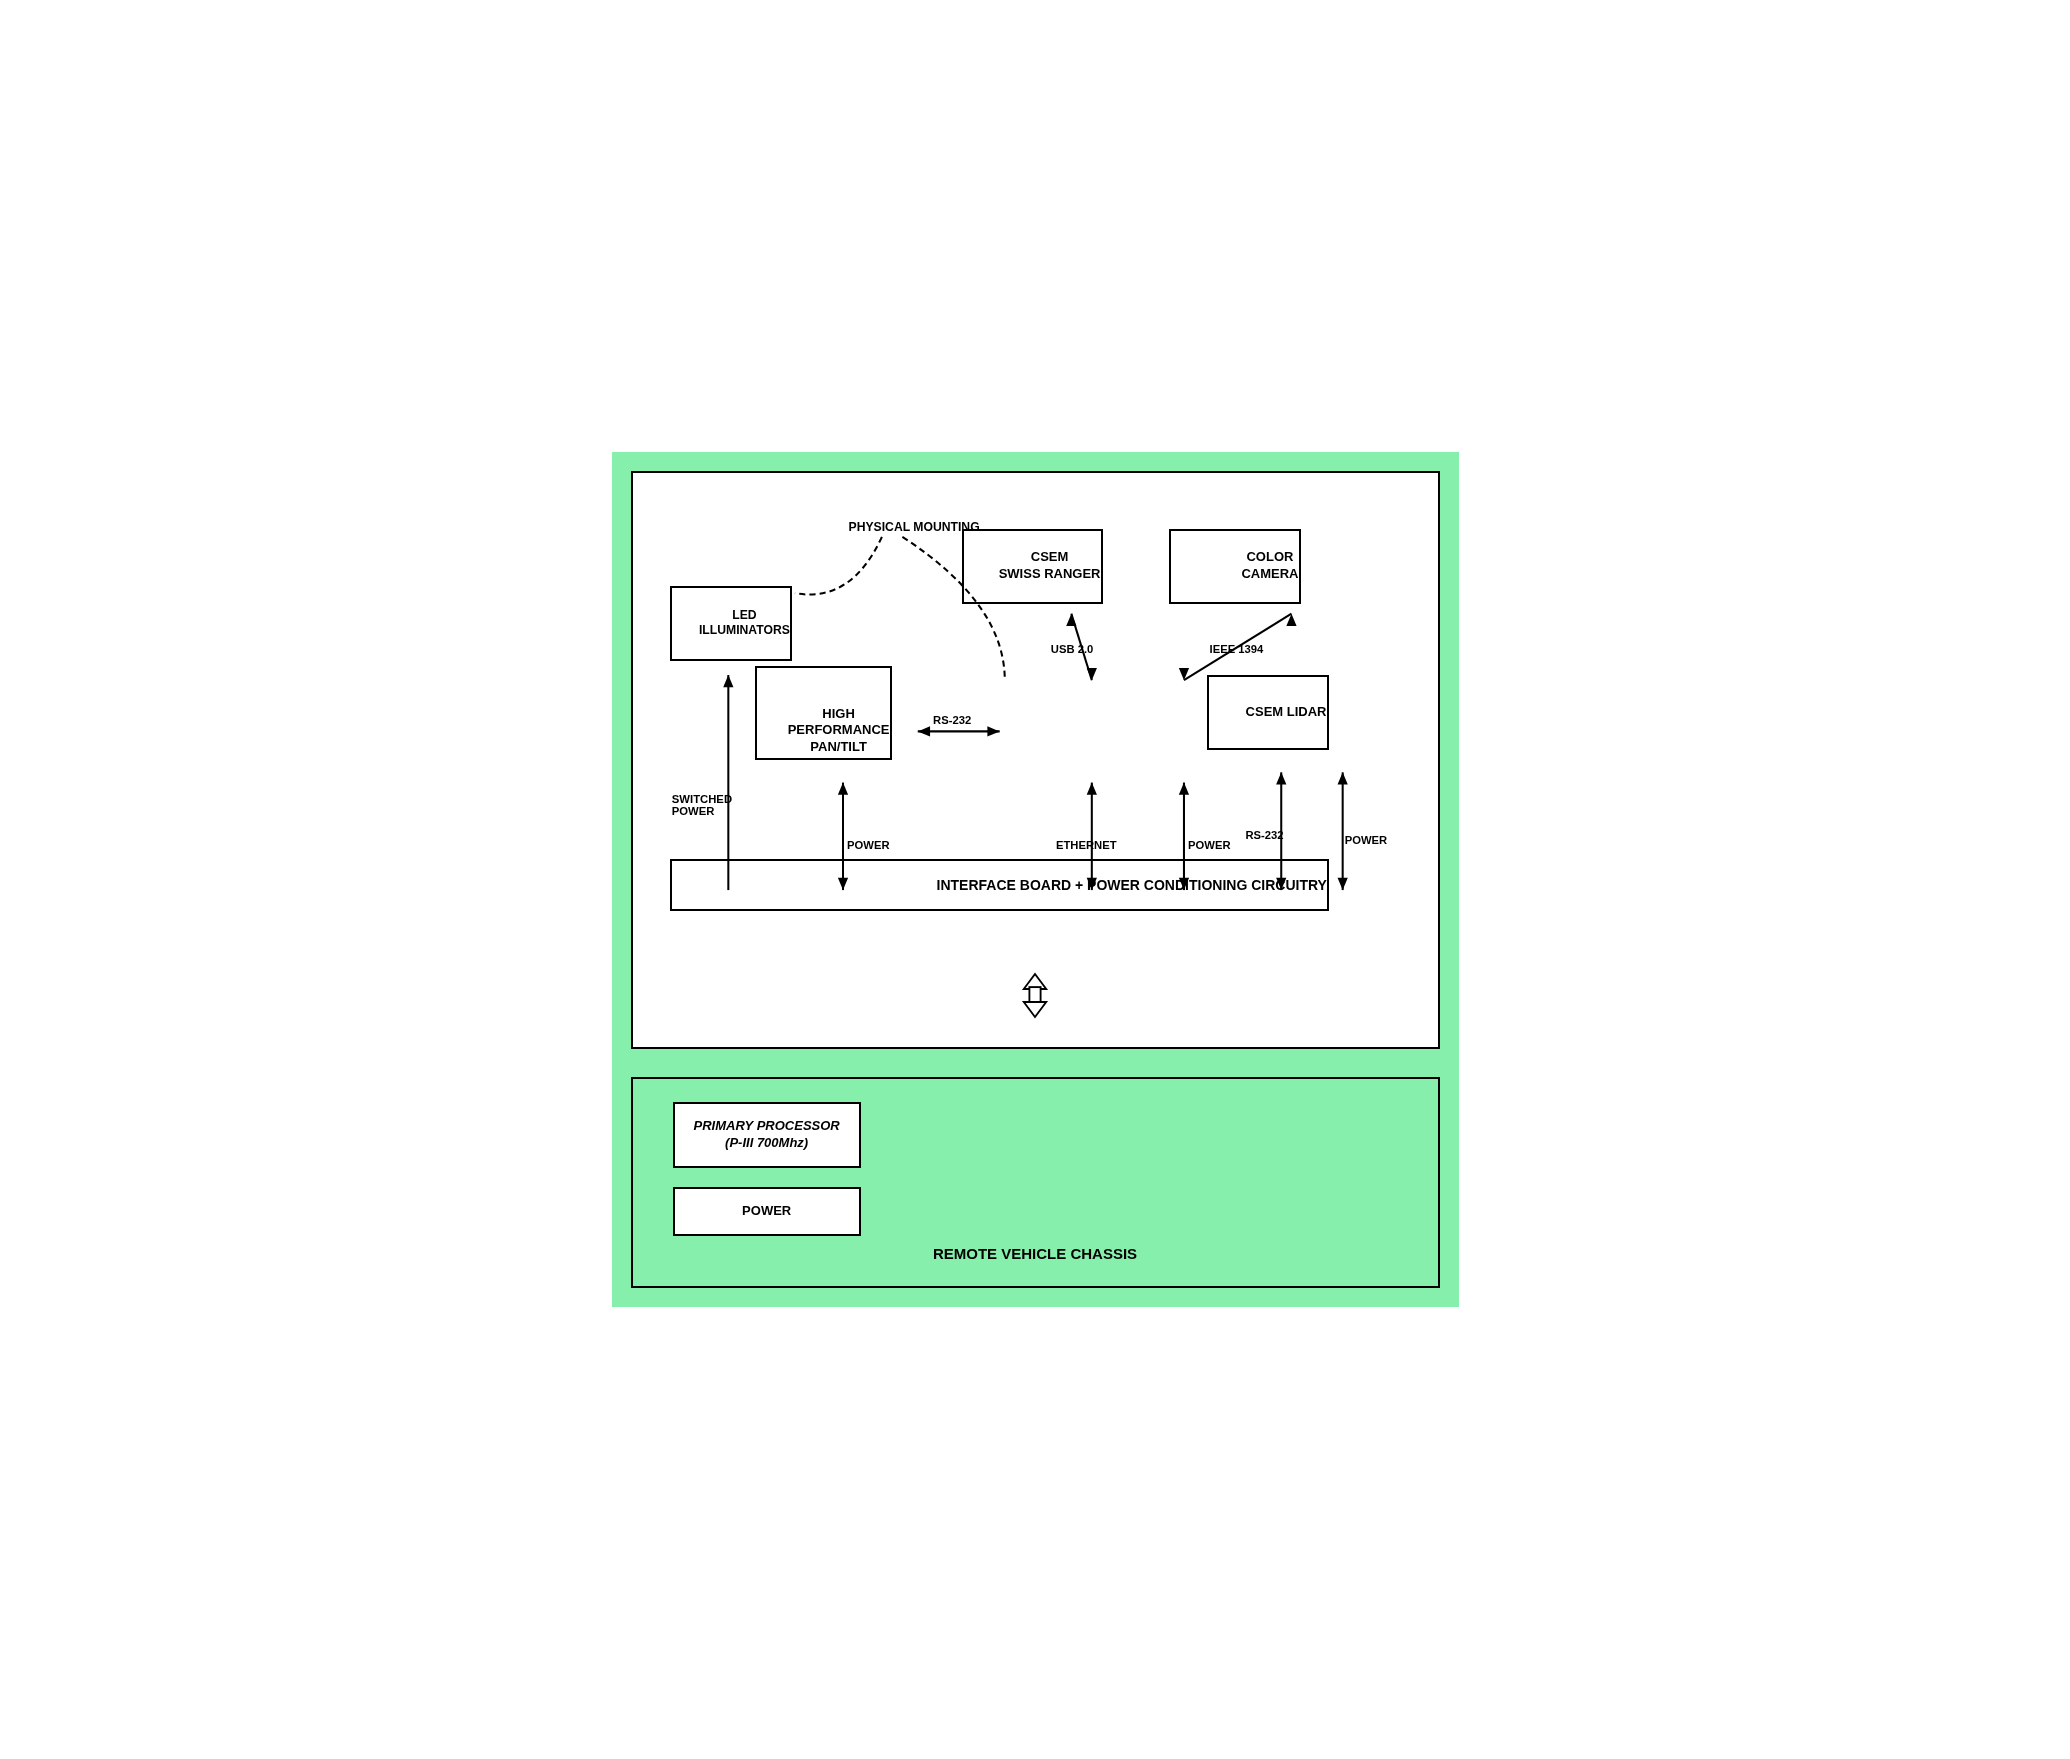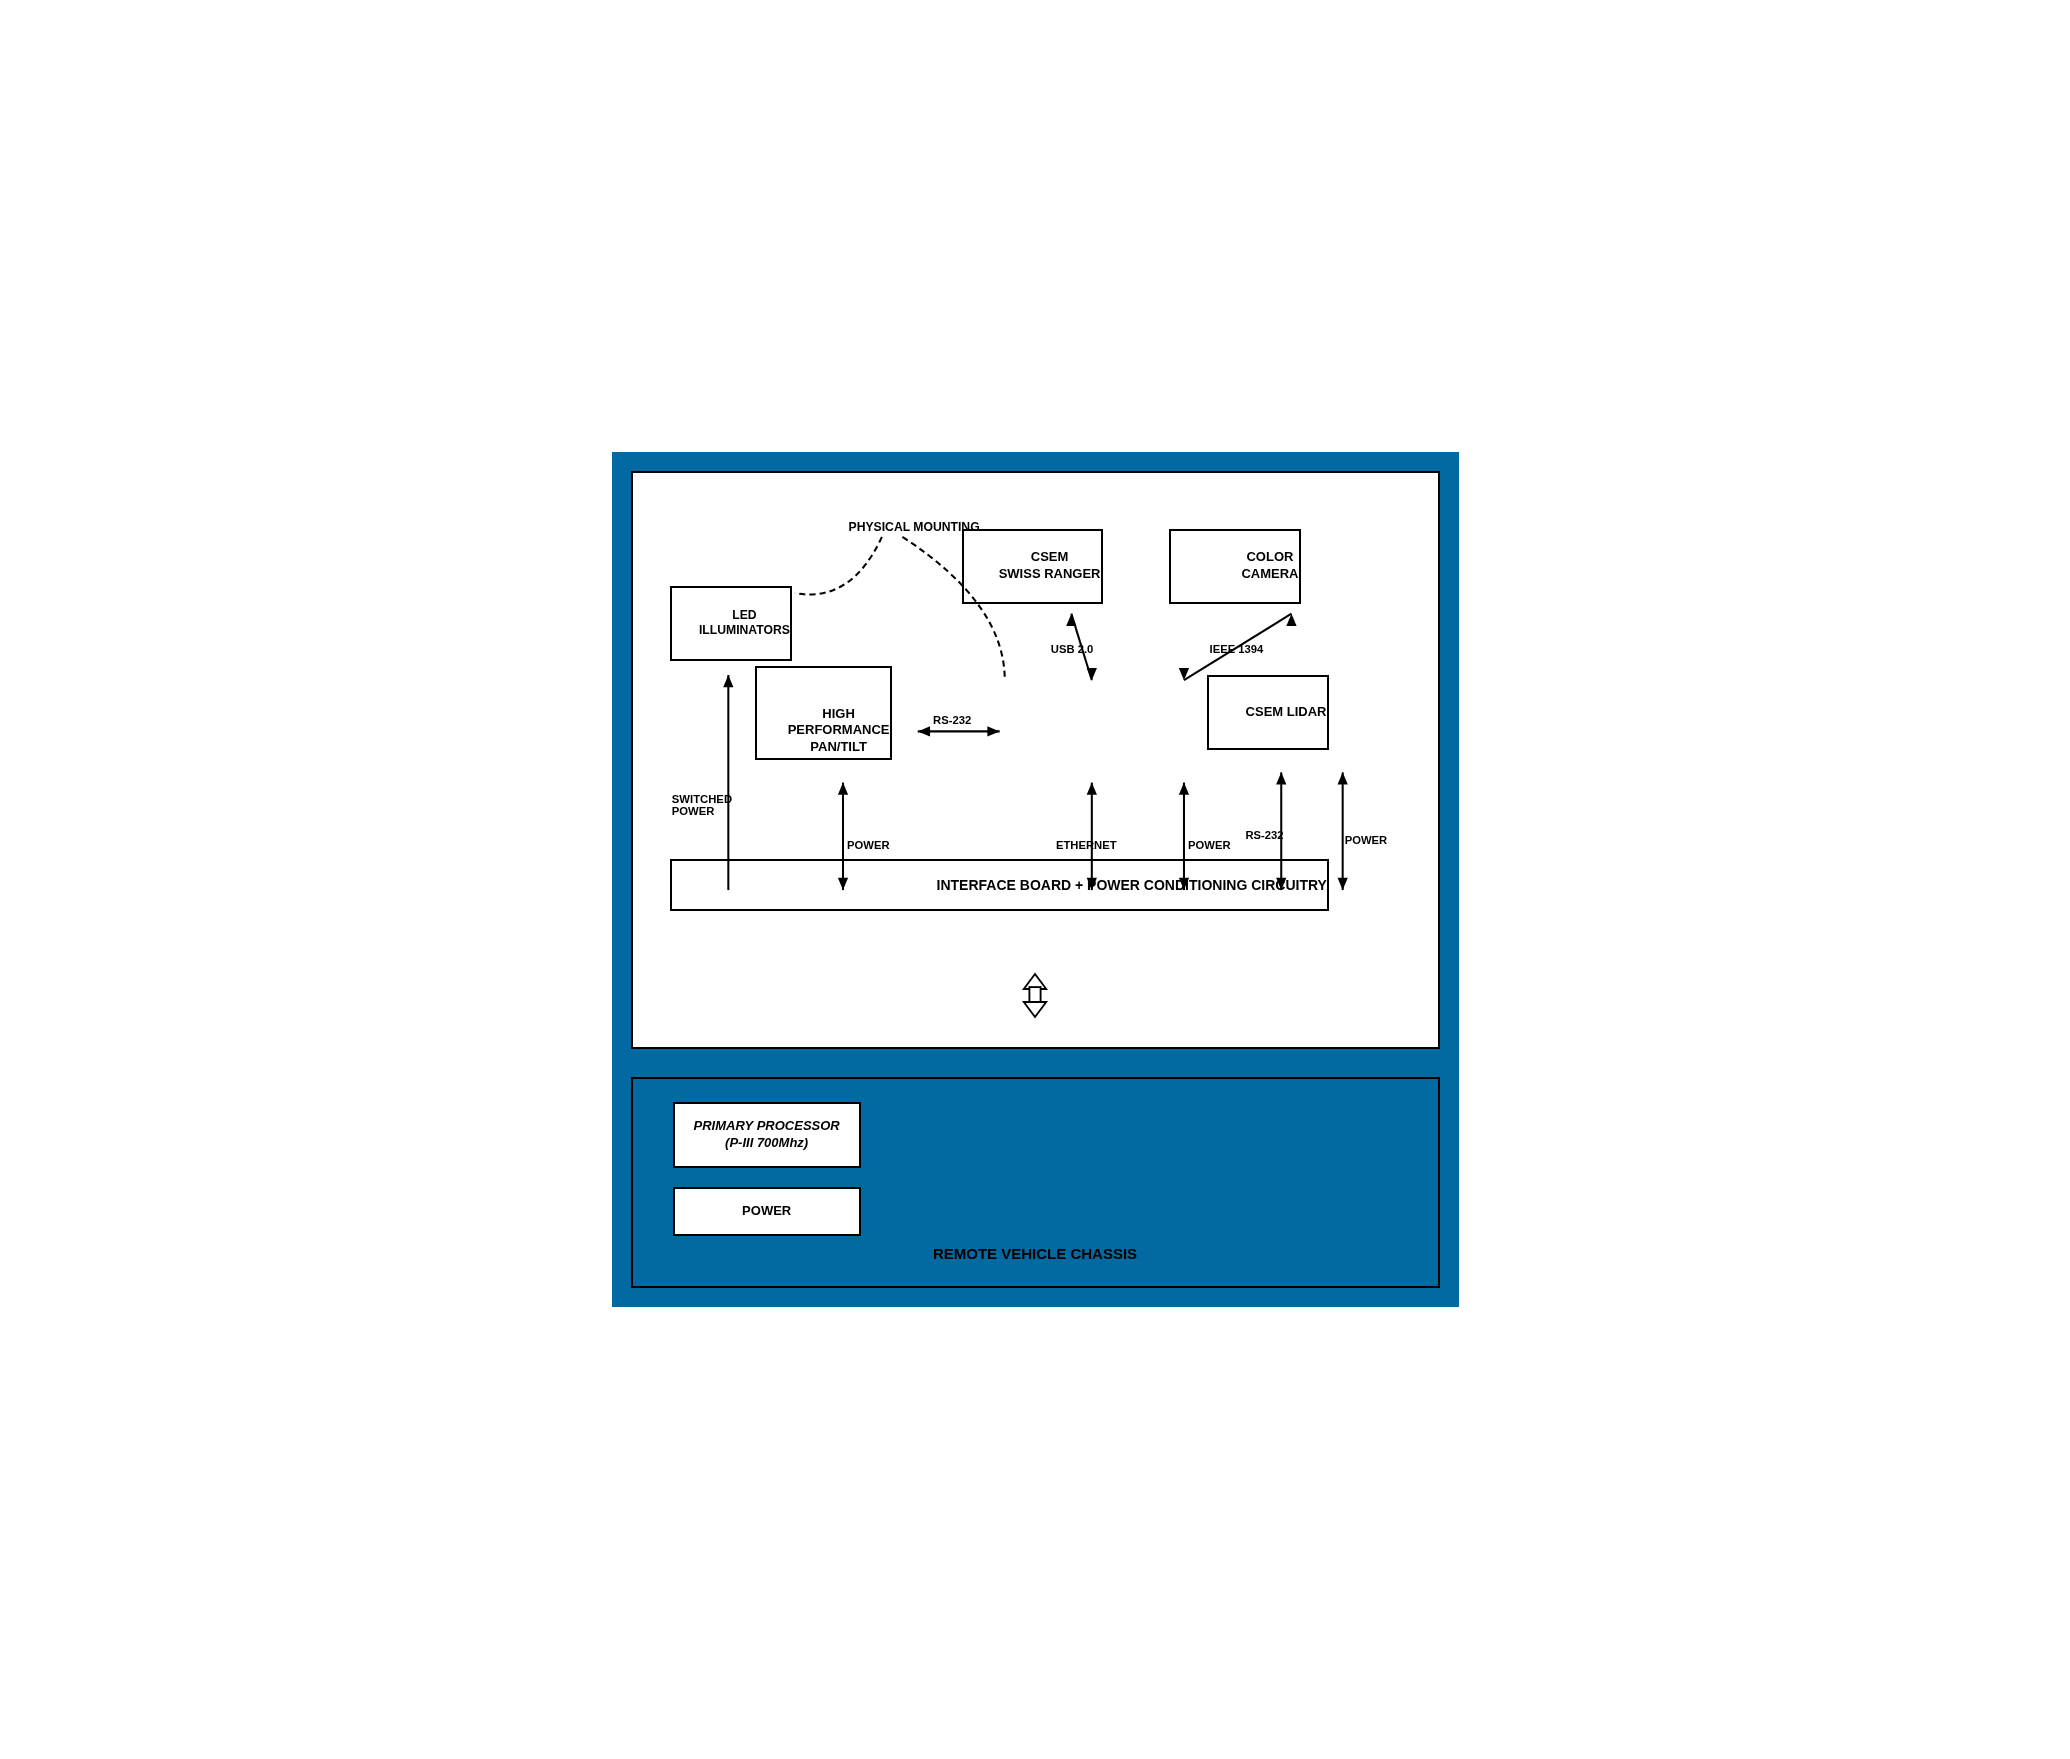--- a/index.html
+++ b/index.html
@@ -12,21 +12,21 @@
       font-family: Arial, sans-serif;
       display: flex;
       justify-content: center;
       align-items: center;
       min-height: 100vh;
       padding: 19px;
     }
     .diagram-container {
       width: 847px;
       padding: 19px;
-      background: #0369a1;
+      background: #86efac;
     }
     .outer-box {
       border: 2.8px solid #000;
       padding: 28px 28px 28px 28px;
       position: relative;
       background: #fff;
     }
     
     .upper-section {
       position: relative;

